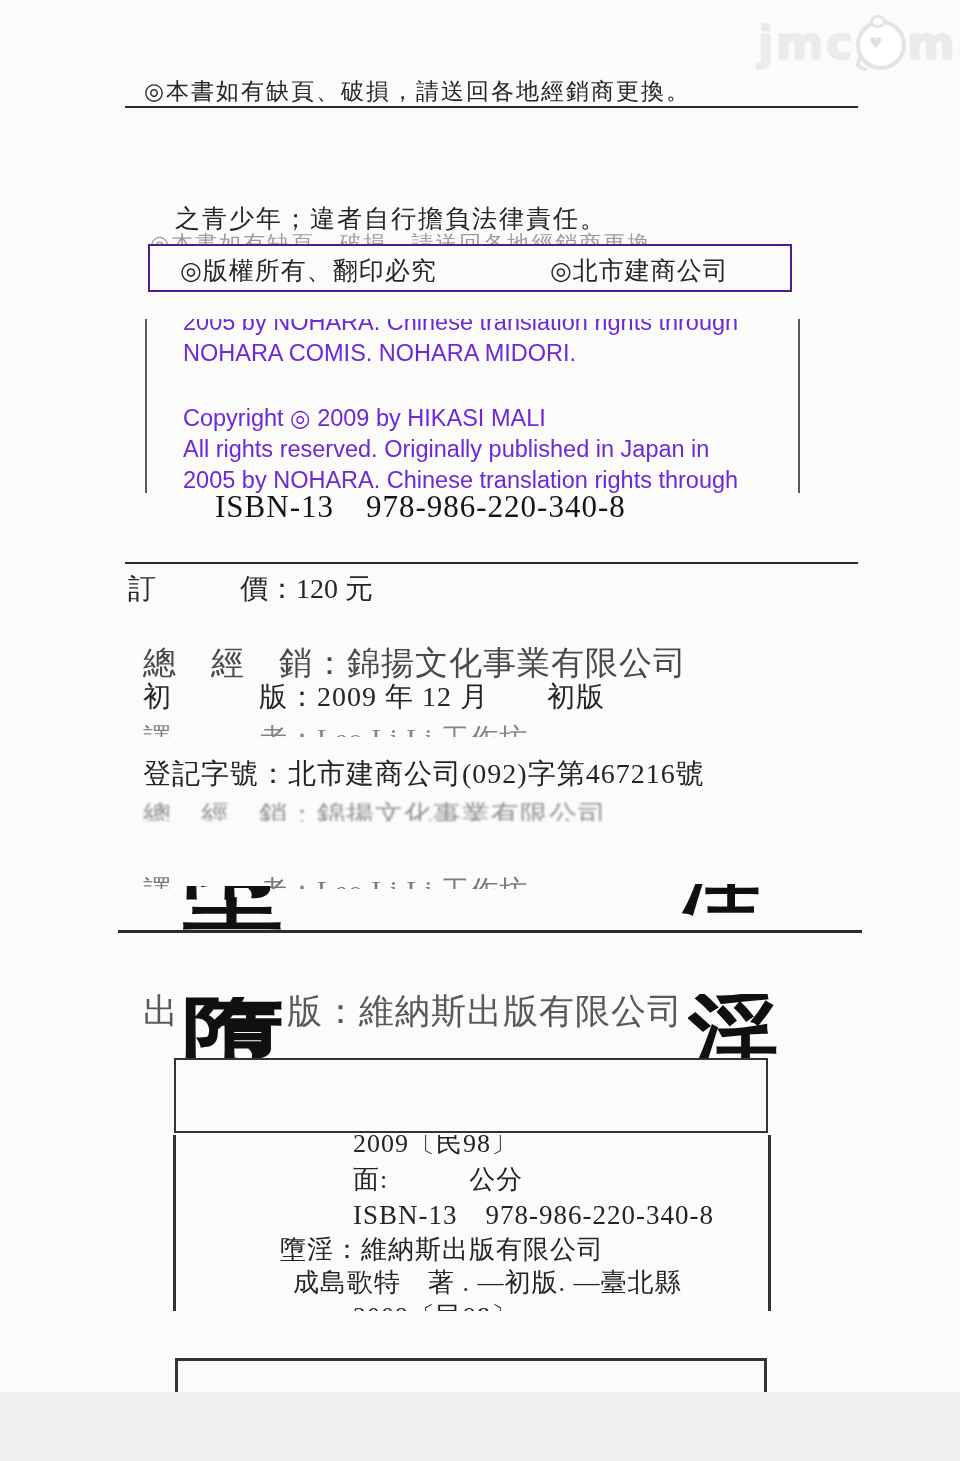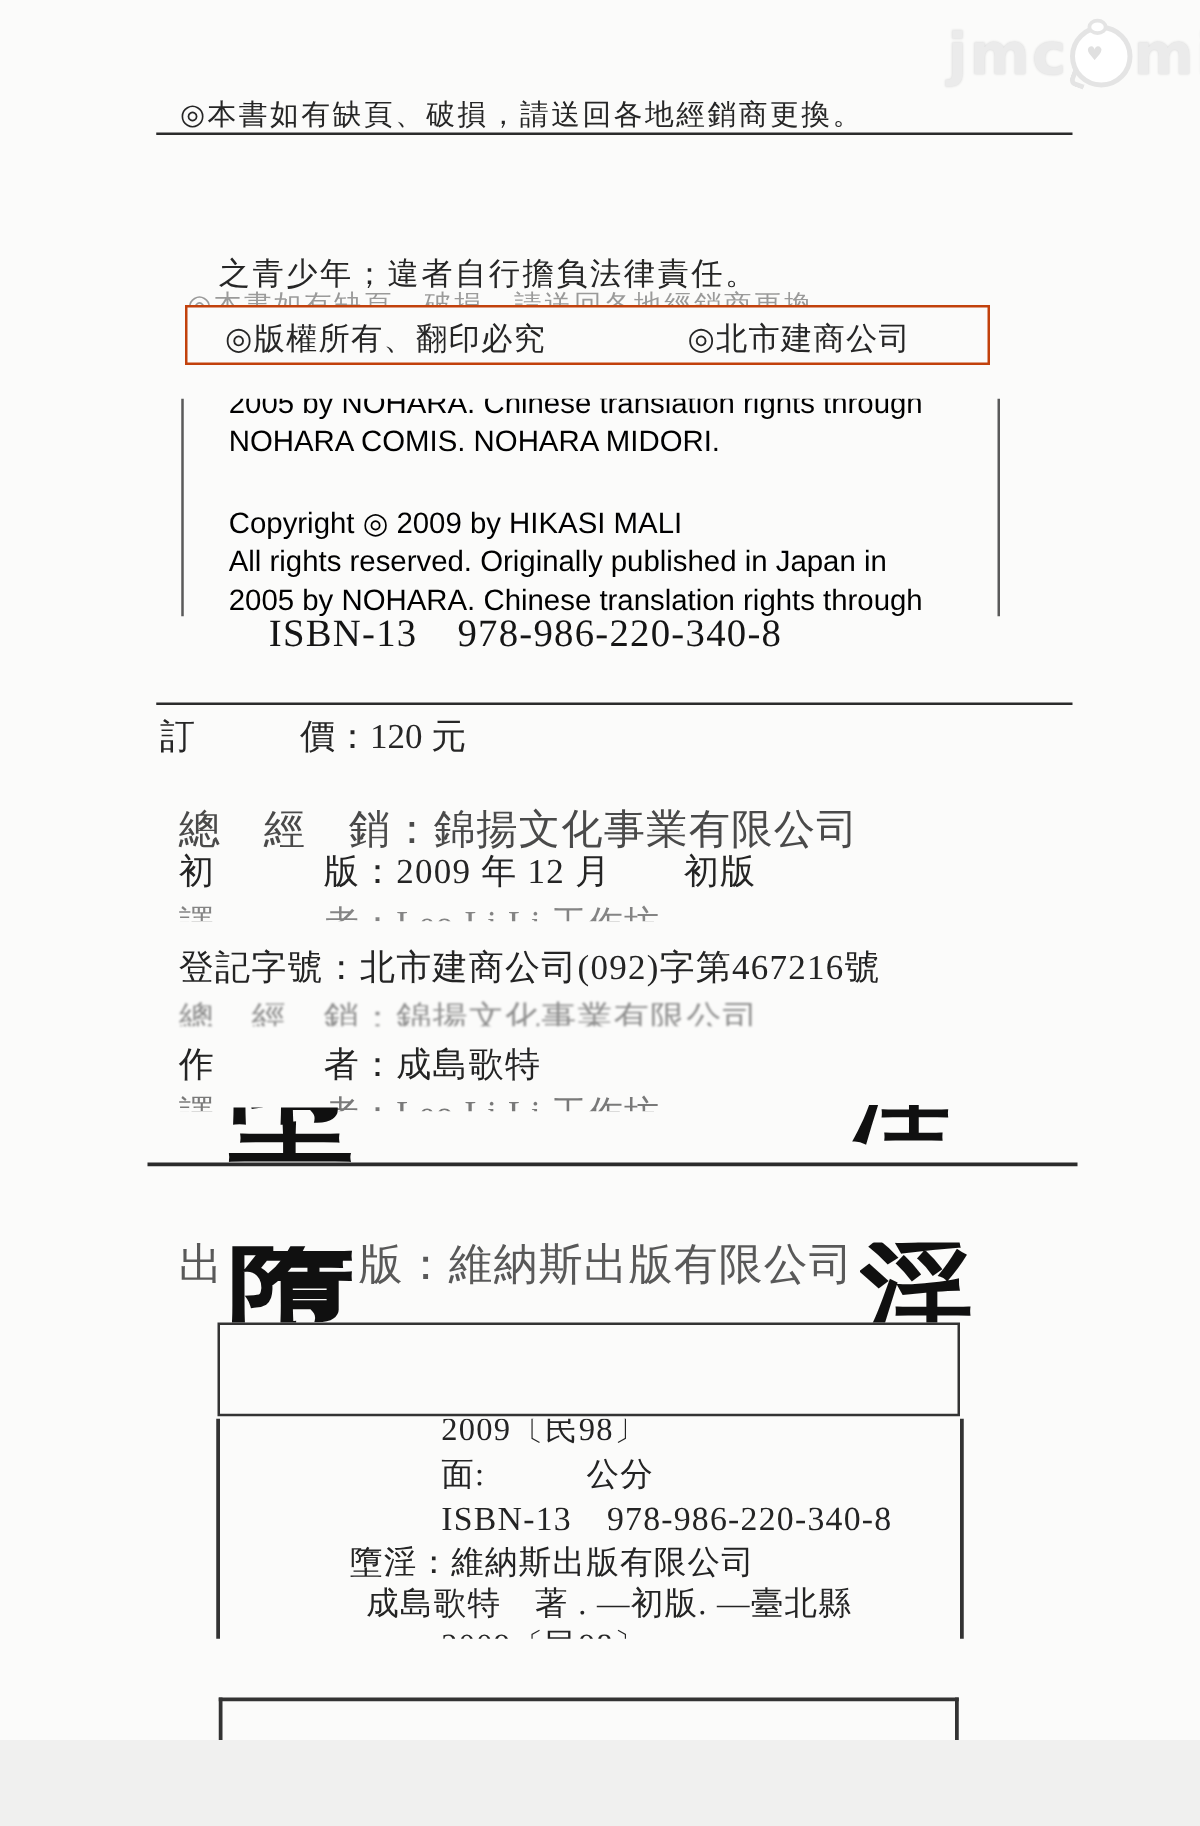--- a/index.html
+++ b/index.html
@@ -27,29 +27,29 @@
   #hr1{left:125px; top:106px; width:733px;}
   #hr2{left:125px; top:562px; width:733px;}
   #hr3{left:118px; top:930px; width:744px; height:3px;}
   
   #return-notice{left:144px; top:76px; font-size:23px; letter-spacing:2px;}
   #adult-line1{left:142px; top:170px; font-size:25px; letter-spacing:1px;}
   #adult-line2{left:175px; top:202px; font-size:25px; letter-spacing:2px;}
   #ghost-notice{left:150px; top:229px; height:15px; overflow:hidden; font-size:22px;
         letter-spacing:2px; opacity:.45; filter:blur(.6px);}
   
-  #rights-box{left:148px; top:244px; width:640px; height:44px; border:2px solid #c2410c;}
+  #rights-box{left:148px; top:244px; width:640px; height:44px; border:2px solid #4c1d95;}
   #rights-left{left:30px; top:8px; font-size:25px; letter-spacing:1px; position:absolute; white-space:nowrap;}
   #rights-right{left:400px; top:8px; font-size:25px; letter-spacing:1px; position:absolute; white-space:nowrap;}
   
   #copyright-box{left:145px; top:319px; width:651px; height:174px;
         border-left:2px solid #5a5a5a; border-right:2px solid #5a5a5a; overflow:hidden;}
   #copyright-box .inner{margin:-12px 0 0 36px;
         font-family:"Liberation Sans","DejaVu Sans",sans-serif;
-        font-size:23.5px; line-height:31px; color:#000000;}
+        font-size:23.5px; line-height:31px; color:#6d28d9;}
   #copyright-box .gap{height:34px;}
   
   #isbn-line{left:215px; top:486px; font-size:31px; letter-spacing:1px; color:#151515;}
   #price-line{left:128px; top:570px; font-size:28px;}
   
   .pub{left:143px; font-size:28px; letter-spacing:1px; color:#242424;}
   #pub0{top:641px; font-size:33px; opacity:.82; filter:blur(.4px);}
   #pub1{top:678px;font-family:Liberation Serif, serif;}
   #pub2{top:720px; height:17px; overflow:hidden; opacity:.55; filter:blur(.5px);}
   #pub3{top:755px;}
@@ -126,21 +126,20 @@
 
   <div class="rule" id="hr2"></div>
 
   <div class="abs" id="price-line">訂　　　價：120 元</div>
 
   <div class="abs pub" id="pub0">總　經　銷：錦揚文化事業有限公司</div>
   <div class="abs pub" id="pub1">初　　　版：2009 年 12 月　　初版</div>
   <div class="abs pub" id="pub2">譯　　　者：Leo Li Li 工作坊</div>
   <div class="abs pub" id="pub3">登記字號：北市建商公司(092)字第467216號</div>
   <div class="abs pub" id="pub4">總　經　銷：錦揚文化事業有限公司</div>
-  <div class="abs pub" id="pub5">作　　　者：成島歌特</div>
   <div class="abs pub" id="pub6">譯　　　者：Leo Li Li 工作坊</div>
 
   <div class="frag" id="frag1-left">
     <span>墮</span>
   </div>
   <div class="frag" id="frag1-right">
     <span>淫</span>
   </div>
 
   <div class="rule" id="hr3"></div>

